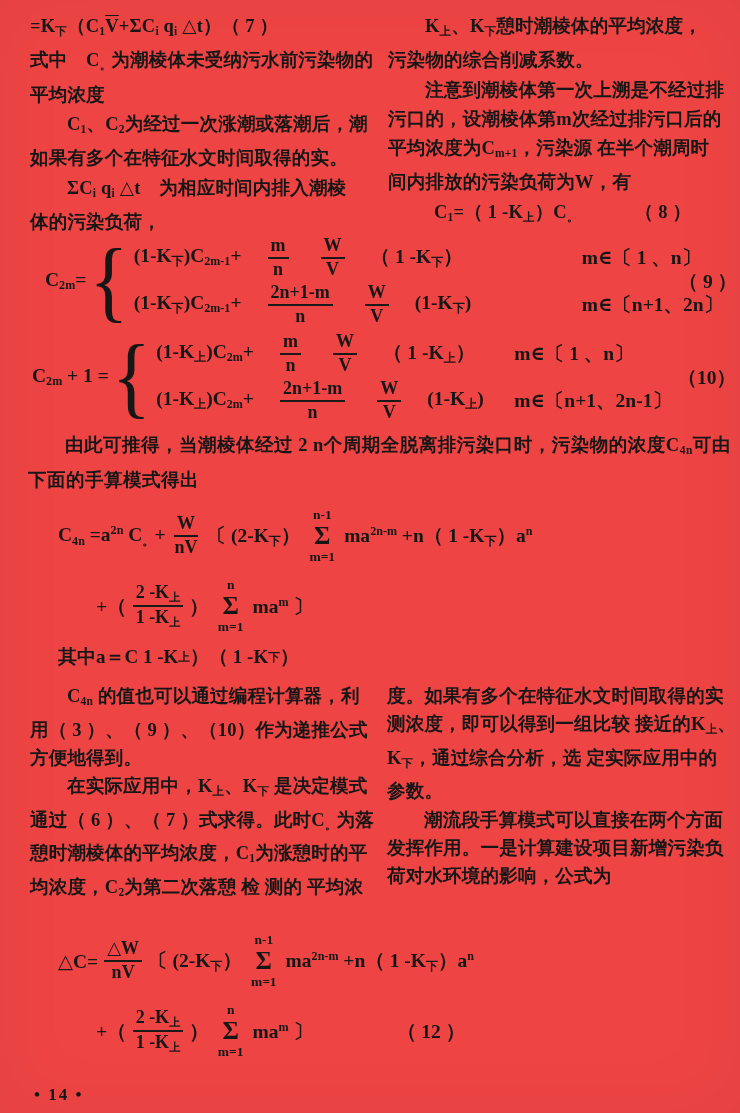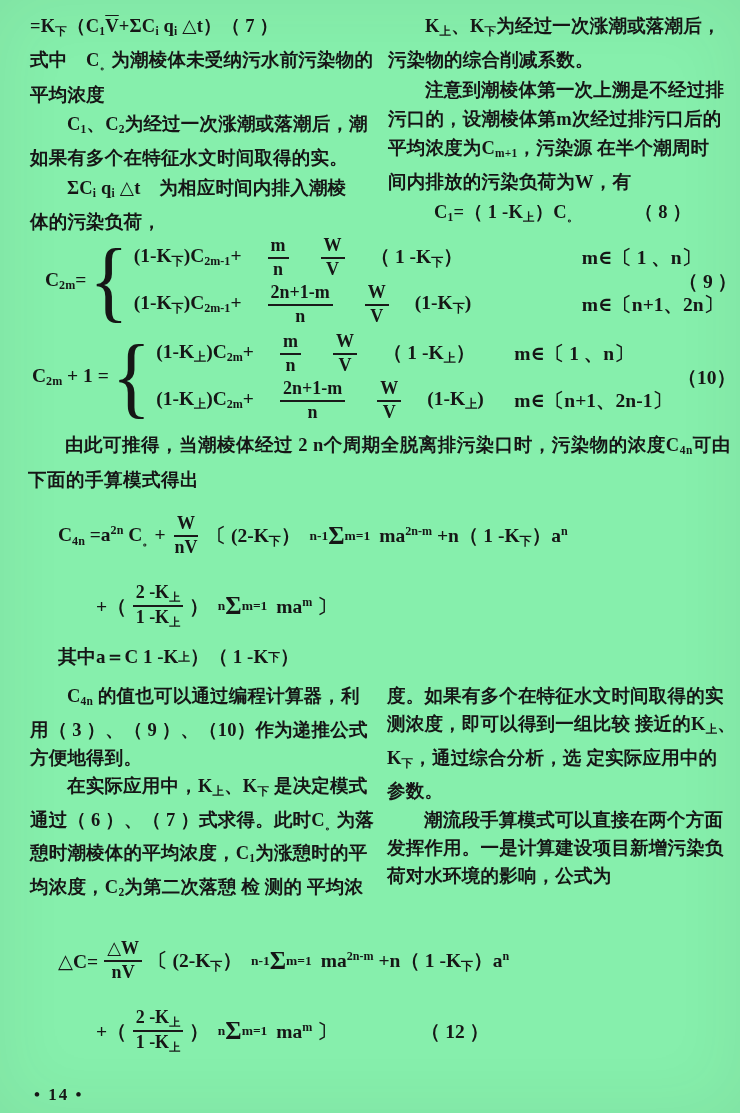--- a/index.html
+++ b/index.html
@@ -1,18 +1,18 @@
 <!DOCTYPE html>
 <html><head>
 <meta charset="utf-8">
 <style>
   html,body{margin:0;padding:0;width:740px;height:1113px;background:#ffffff;}
   .page{
     position:relative;width:740px;height:1113px;overflow:hidden;
-    background:#86efac;
+    background:#ef4444;
     box-shadow:inset 0 0 70px rgba(60,55,45,0.07);
     font-family:"Liberation Serif","DejaVu Serif",serif;
     color:#161616;
   }
   
   .cols{position:absolute;display:flex;gap:10px;}
   .sec-top{top:12px;left:30px;width:706px;}
   .sec-bot{top:682px;left:30px;width:706px;}
   .col{width:350px;}
   .tl{
@@ -23,21 +23,21 @@
   .ind{padding-left:37px;}
   .ind-lg{padding-left:46px;}
   
   .seg-b{font-size:0.62em;vertical-align:-0.28em;}
   .seg-p{font-size:0.62em;vertical-align:0.62em;}
   .seg-o{text-decoration:overline;}
   .frac{display:inline-flex;flex-direction:column;align-items:center;text-align:center;
         margin:0 6px;font-size:18px;line-height:1.22;font-weight:700;}
   .fr-n{border-bottom:2px solid #1a1a1a;padding:0 3px;}
   .fr-d{padding:0 3px;}
-  .sum{display:inline-flex;flex-direction:row;align-items:center;margin:0 9px;
+  .sum{display:inline-flex;flex-direction:column;align-items:center;margin:0 9px;
        font-size:13.5px;line-height:1.15;font-weight:700;}
   .sum-s{font-size:25px;line-height:1.05;}
   
   .eq{position:absolute;font-weight:700;font-size:19.5px;color:#161616;}
   .eqsys{display:flex;align-items:center;position:relative;width:100%;}
   .lhs{white-space:nowrap;margin-right:3px;}
   .brace{font-size:82px;font-weight:400;line-height:1;transform:scaleY(1.12);margin-right:5px;}
   .rows{display:flex;flex-direction:column;flex:1;}
   .row{display:flex;align-items:center;position:relative;height:47px;white-space:nowrap;gap:20px;}
   .cond{position:absolute;white-space:nowrap;}
@@ -68,21 +68,21 @@
     <div class="col">
       <div class="tl"><span>=K</span><span class="seg-b">下</span><span>（C</span><span class="seg-b">1</span><span class="seg-o">V</span><span>+ΣC</span><span class="seg-b">i</span><span> q</span><span class="seg-b">i</span><span> △t）（ 7 ）</span></div>
       <div class="tl"><span>式中　C</span><span class="seg-b">。</span><span>为潮棱体未受纳污水前污染物的</span></div>
       <div class="tl"><span>平均浓度</span></div>
       <div class="tl ind"><span>C</span><span class="seg-b">1</span><span>、C</span><span class="seg-b">2</span><span>为经过一次涨潮或落潮后，潮</span></div>
       <div class="tl"><span>如果有多个在特征水文时间取得的实。</span></div>
       <div class="tl ind"><span>ΣC</span><span class="seg-b">i</span><span> q</span><span class="seg-b">i</span><span> △t　为相应时间内排入潮棱</span></div>
       <div class="tl"><span>体的污染负荷，</span></div>
     </div>
     <div class="col">
-      <div class="tl ind"><span>K</span><span class="seg-b">上</span><span>、K</span><span class="seg-b">下</span><span>为经过一次涨潮或落潮后，</span></div>
+      <div class="tl ind"><span>K</span><span class="seg-b">上</span><span>、K</span><span class="seg-b">下</span><span>憩时潮棱体的平均浓度，</span></div>
       <div class="tl"><span>污染物的综合削减系数。</span></div>
       <div class="tl ind"><span>注意到潮棱体第一次上溯是不经过排</span></div>
       <div class="tl"><span>污口的，设潮棱体第m次经过排污口后的</span></div>
       <div class="tl"><span>平均浓度为C</span><span class="seg-b">m+1</span><span>，污染源 在半个潮周时</span></div>
       <div class="tl"><span>间内排放的污染负荷为W，有</span></div>
       <div class="tl ind-lg"><span>C</span><span class="seg-b">1</span><span>=（ 1 -K</span><span class="seg-b">上</span><span>）C</span><span class="seg-b">。</span><span>　　　（ 8 ）</span></div>
     </div>
   </div>
 
   <div class="eq eq9">

